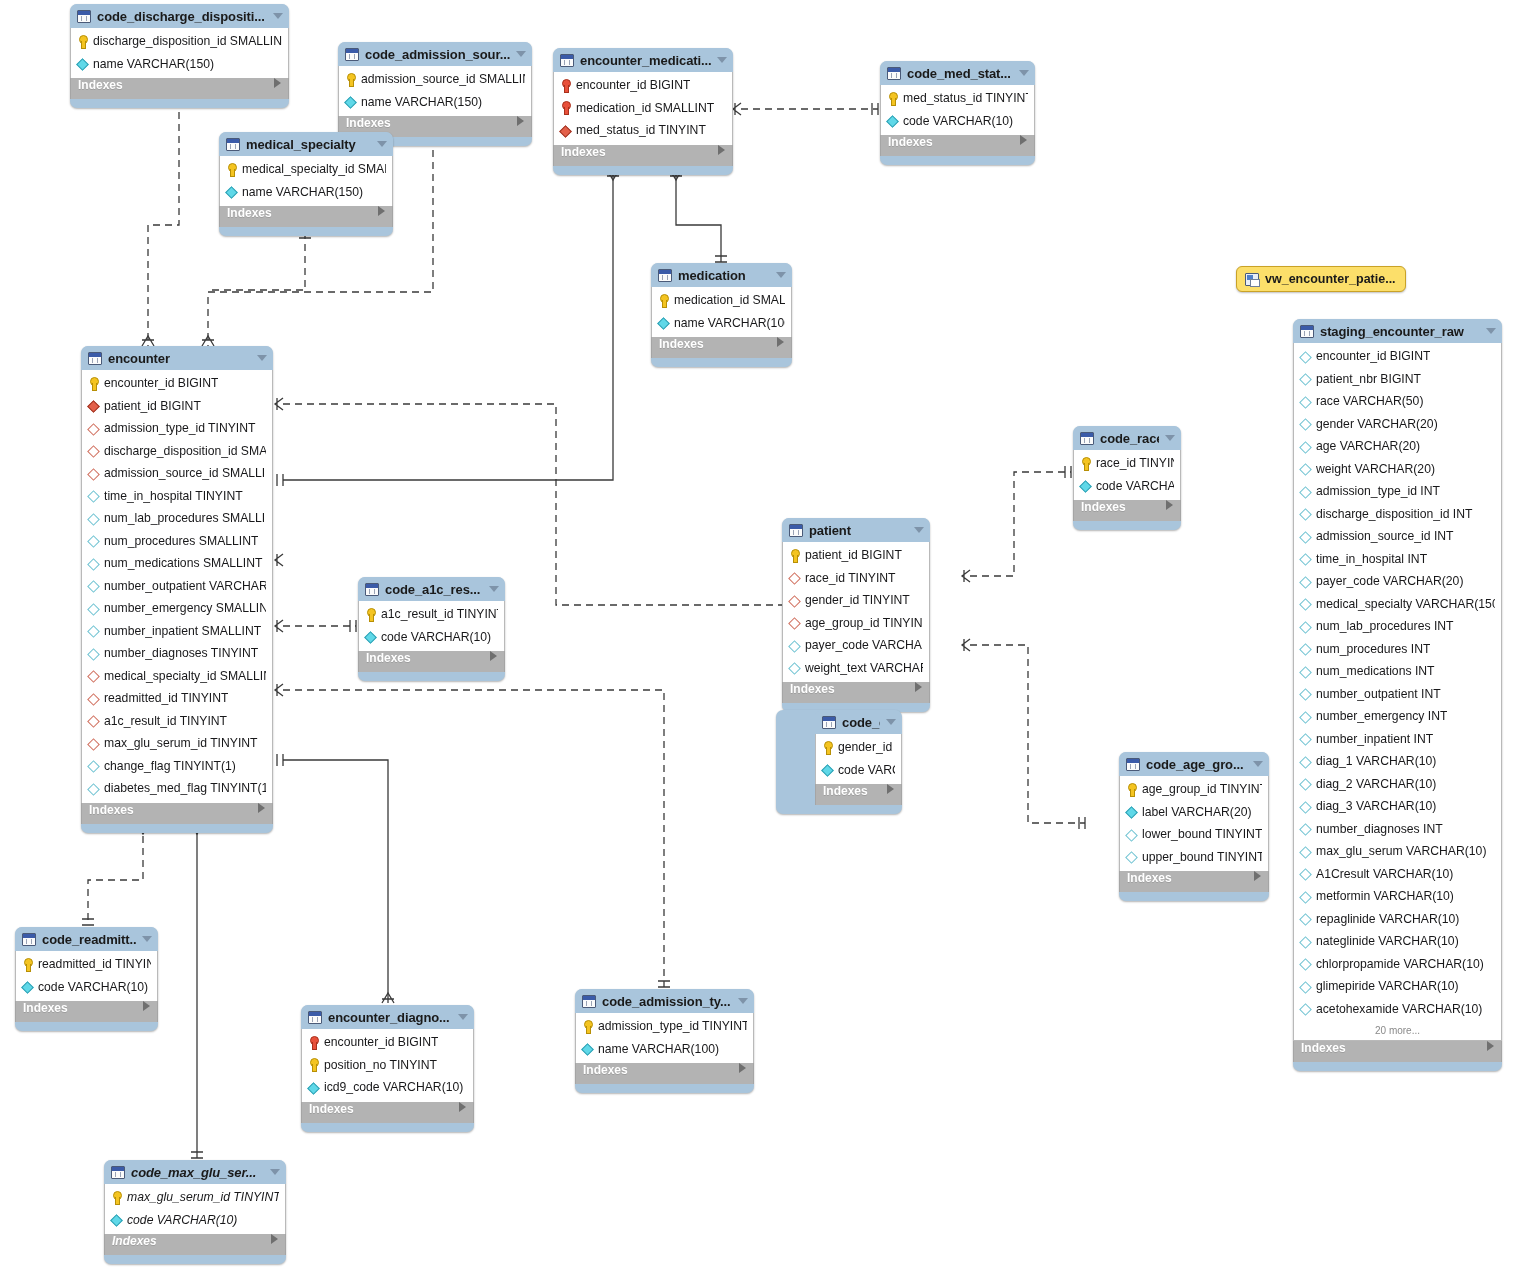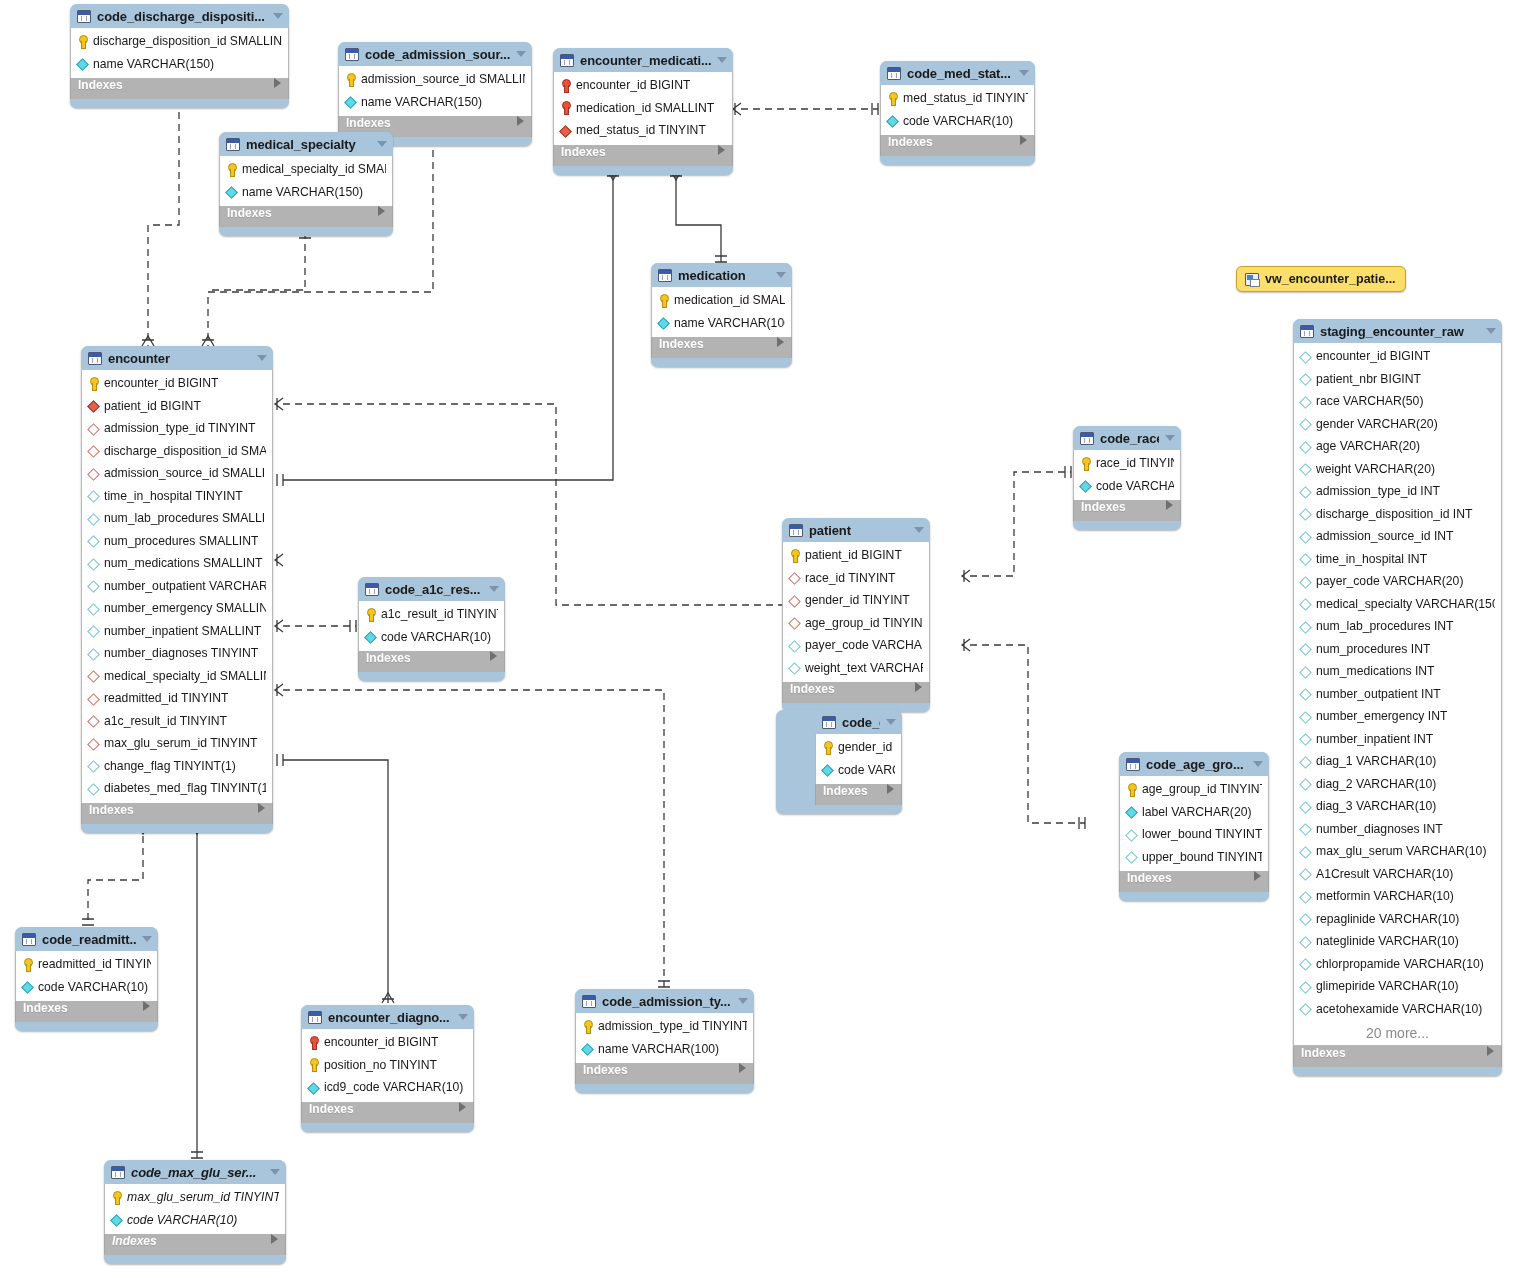--- a/index.html
+++ b/index.html
@@ -229,21 +229,21 @@
     border-top: 5px solid transparent;
     border-bottom: 5px solid transparent;
     border-left: 7px solid #6f6f6f;
   }
   .more-row {
     background: #ffffff;
     border-left: 1px solid #b9b9b9;
     border-right: 1px solid #b9b9b9;
     border-bottom: 1px solid #b9b9b9;
     text-align: center;
-    font-size: 14px;
+    font-size: 10px;
     color: #8a8a8a;
     padding: 2px 0 4px 0;
   }
   .view-node {
     position: absolute;
     z-index: 3;
     height: 26px;
     display: flex;
     align-items: center;
     padding: 0 10px 0 8px;

